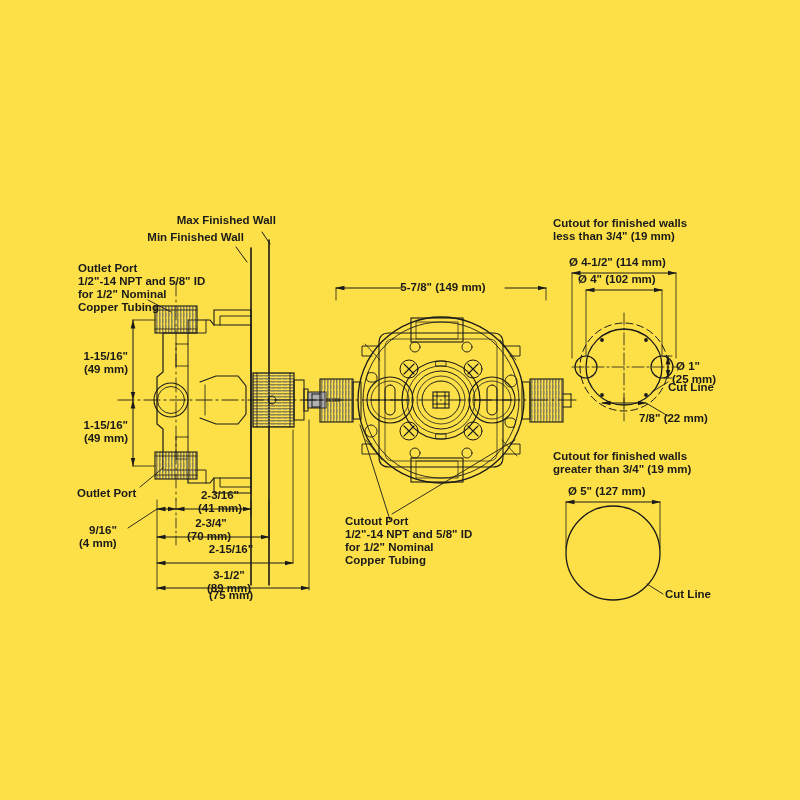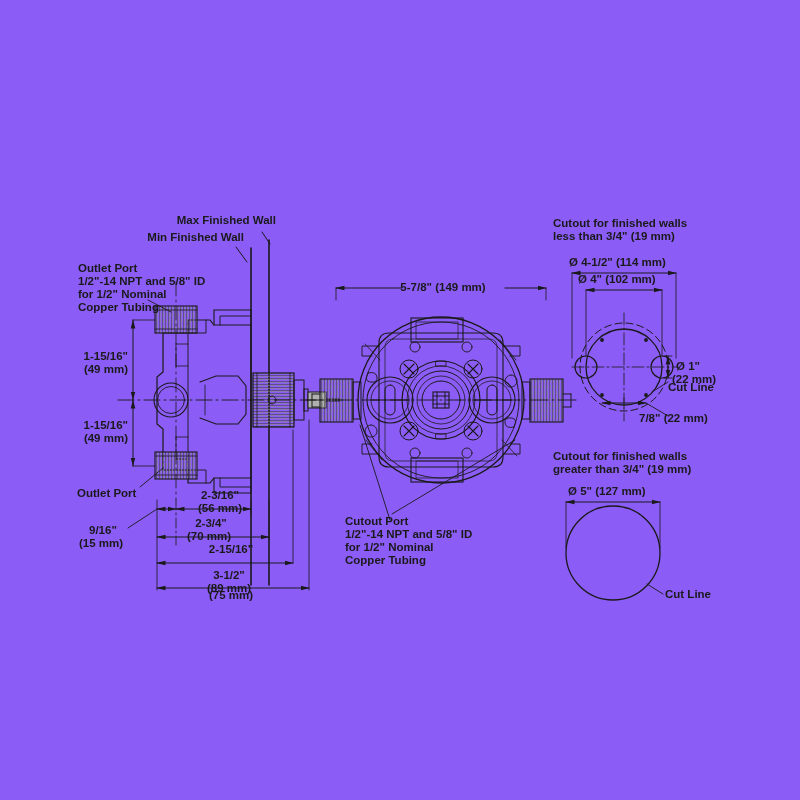--- a/index.html
+++ b/index.html
@@ -1,19 +1,19 @@
 <!DOCTYPE html>
 <html><head>
 <meta charset="utf-8">
 <style>
   html,body{margin:0;padding:0;background:#ffffff;}
   #stage{
     position:relative;
     width:800px;height:800px;
-    background:#8b5cf6;
+    background:#fde047;
     font-family:"Liberation Sans", sans-serif;
     overflow:hidden;
   }
   #stage svg{position:absolute;left:0;top:0;}
   .lbl{
     position:absolute;
     font-family:"Liberation Sans", sans-serif;
     font-size:11.5px;
     font-weight:bold;
     color:#1a1a1a;
@@ -335,24 +335,24 @@
 
   <div class="lbl rgt" style="left:54px;top:350px;width:74px;">1-15/16"</div>
   <div class="lbl rgt" style="left:54px;top:363px;width:74px;">(49 mm)</div>
 
   <div class="lbl rgt" style="left:54px;top:419px;width:74px;">1-15/16"</div>
   <div class="lbl rgt" style="left:54px;top:432px;width:74px;">(49 mm)</div>
 
   <div class="lbl" style="left:77px;top:487px;">Outlet Port</div>
 
   <div class="lbl" style="left:89px;top:524px;">9/16"</div>
-  <div class="lbl" style="left:79px;top:537px;">(15 mm)</div>
+  <div class="lbl" style="left:79px;top:537px;">(4 mm)</div>
 
   <div class="lbl ctr" style="left:164px;top:489px;width:112px;">2-3/16"</div>
-  <div class="lbl ctr" style="left:164px;top:502px;width:112px;">(56 mm)</div>
+  <div class="lbl ctr" style="left:164px;top:502px;width:112px;">(41 mm)</div>
 
   <div class="lbl ctr" style="left:155px;top:517px;width:112px;">2-3/4"</div>
   <div class="lbl ctr" style="left:153px;top:530px;width:112px;">(70 mm)</div>
 
   <div class="lbl ctr" style="left:168px;top:543px;width:126px;">2-15/16"</div>
   <div class="lbl ctr" style="left:168px;top:589px;width:126px;">(75 mm)</div>
 
   <div class="lbl ctr" style="left:166px;top:569px;width:126px;">3-1/2"</div>
   <div class="lbl ctr" style="left:166px;top:582px;width:126px;">(89 mm)</div>
 
@@ -361,21 +361,21 @@
   <div class="lbl" style="left:345px;top:515px;">Cutout Port</div>
   <div class="lbl" style="left:345px;top:528px;">1/2"-14 NPT and 5/8" ID</div>
   <div class="lbl" style="left:345px;top:541px;">for 1/2" Nominal</div>
   <div class="lbl" style="left:345px;top:554px;">Copper Tubing</div>
 
   <div class="lbl" style="left:553px;top:217px;">Cutout for finished walls</div>
   <div class="lbl" style="left:553px;top:230px;">less than 3/4" (19 mm)</div>
   <div class="lbl" style="left:569px;top:256px;">Ø 4-1/2" (114 mm)</div>
   <div class="lbl" style="left:578px;top:273px;">Ø 4" (102 mm)</div>
   <div class="lbl" style="left:676px;top:360px;">Ø 1"</div>
-  <div class="lbl" style="left:672px;top:373px;">(22 mm)</div>
+  <div class="lbl" style="left:672px;top:373px;">(25 mm)</div>
   <div class="lbl" style="left:668px;top:381px;">Cut Line</div>
   <div class="lbl" style="left:639px;top:412px;">7/8" (22 mm)</div>
 
   <div class="lbl" style="left:553px;top:450px;">Cutout for finished walls</div>
   <div class="lbl" style="left:553px;top:463px;">greater than 3/4" (19 mm)</div>
   <div class="lbl" style="left:568px;top:485px;">Ø 5" (127 mm)</div>
   <div class="lbl" style="left:665px;top:588px;">Cut Line</div>
 
 </div>
 

